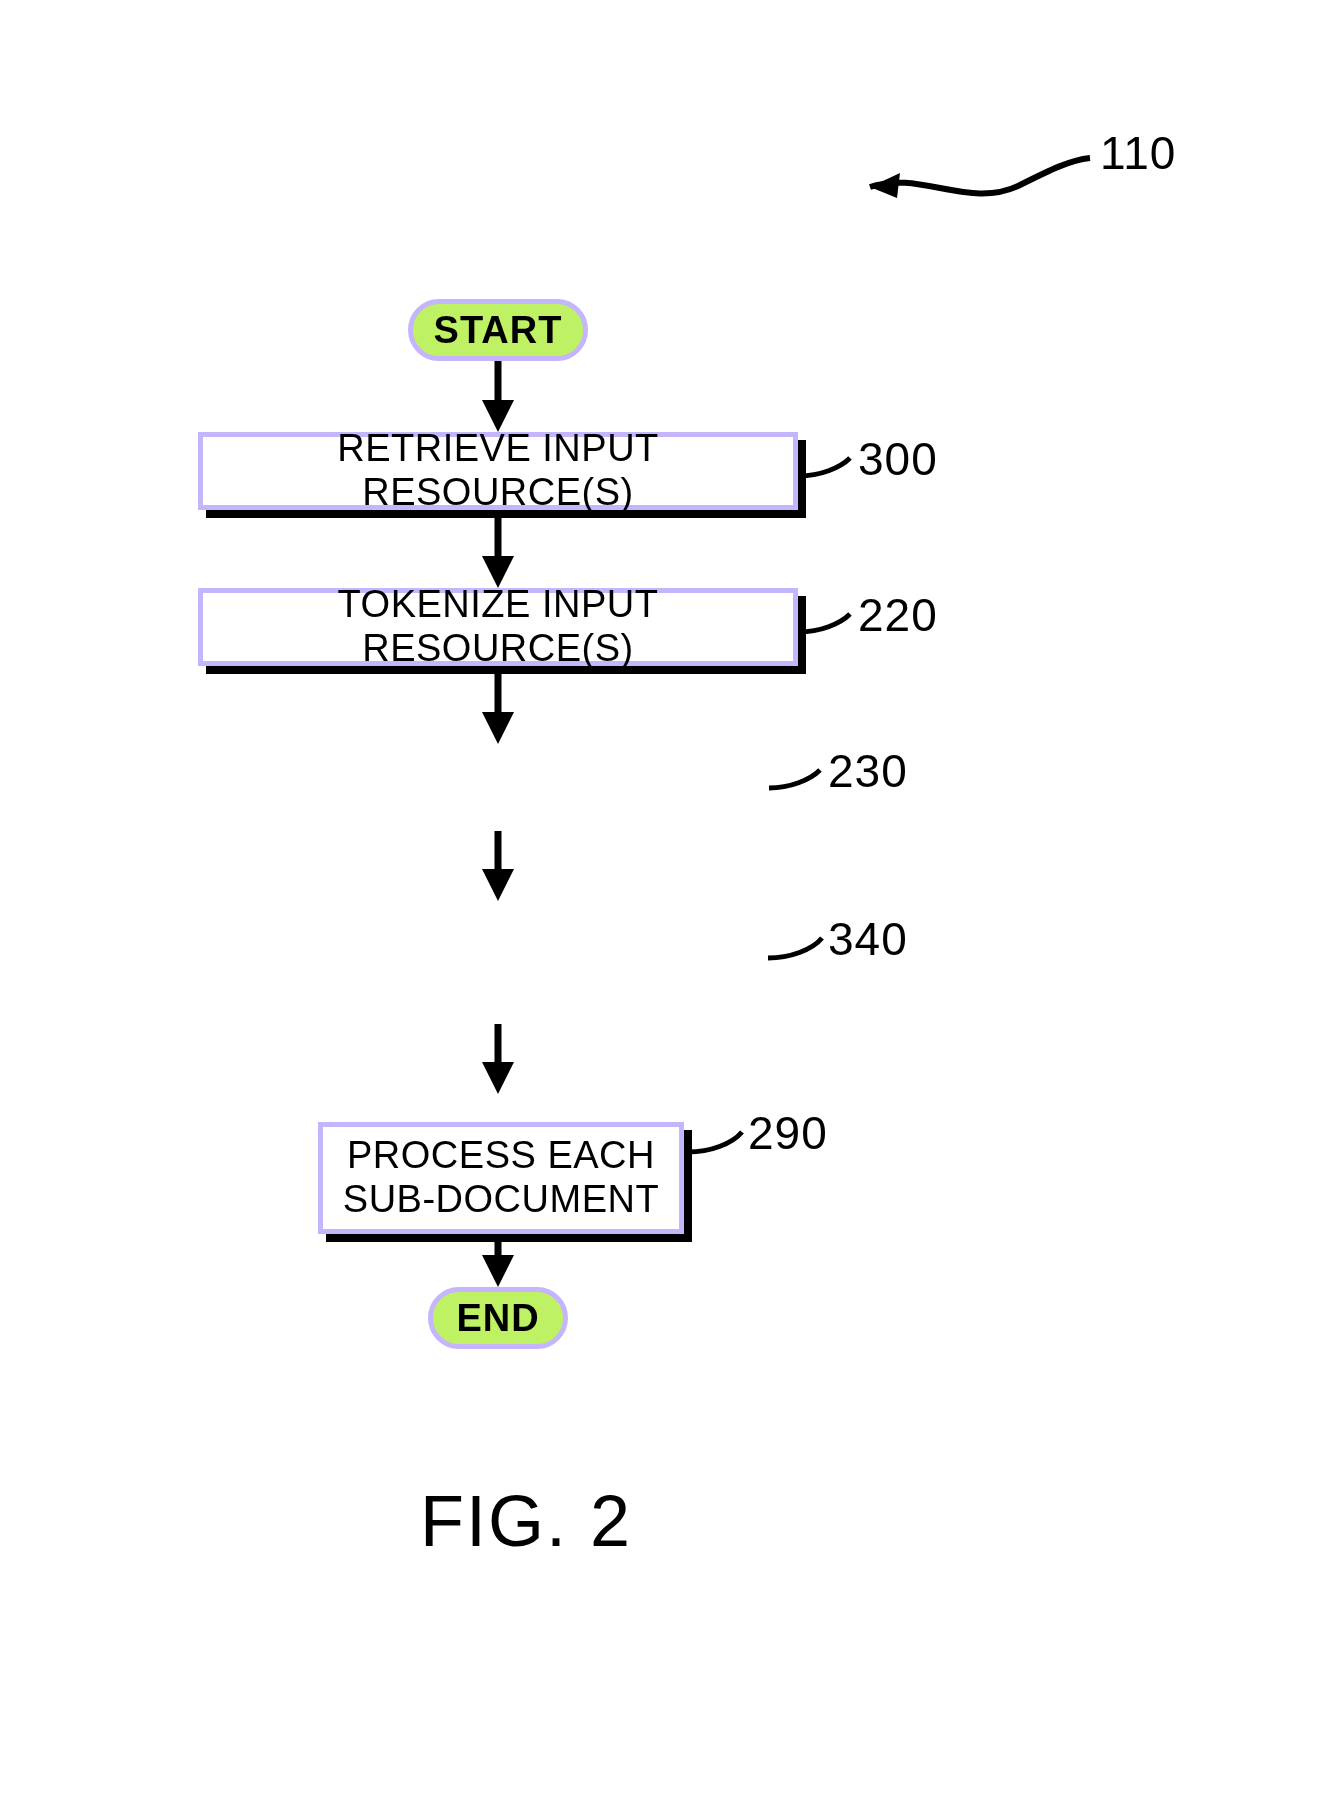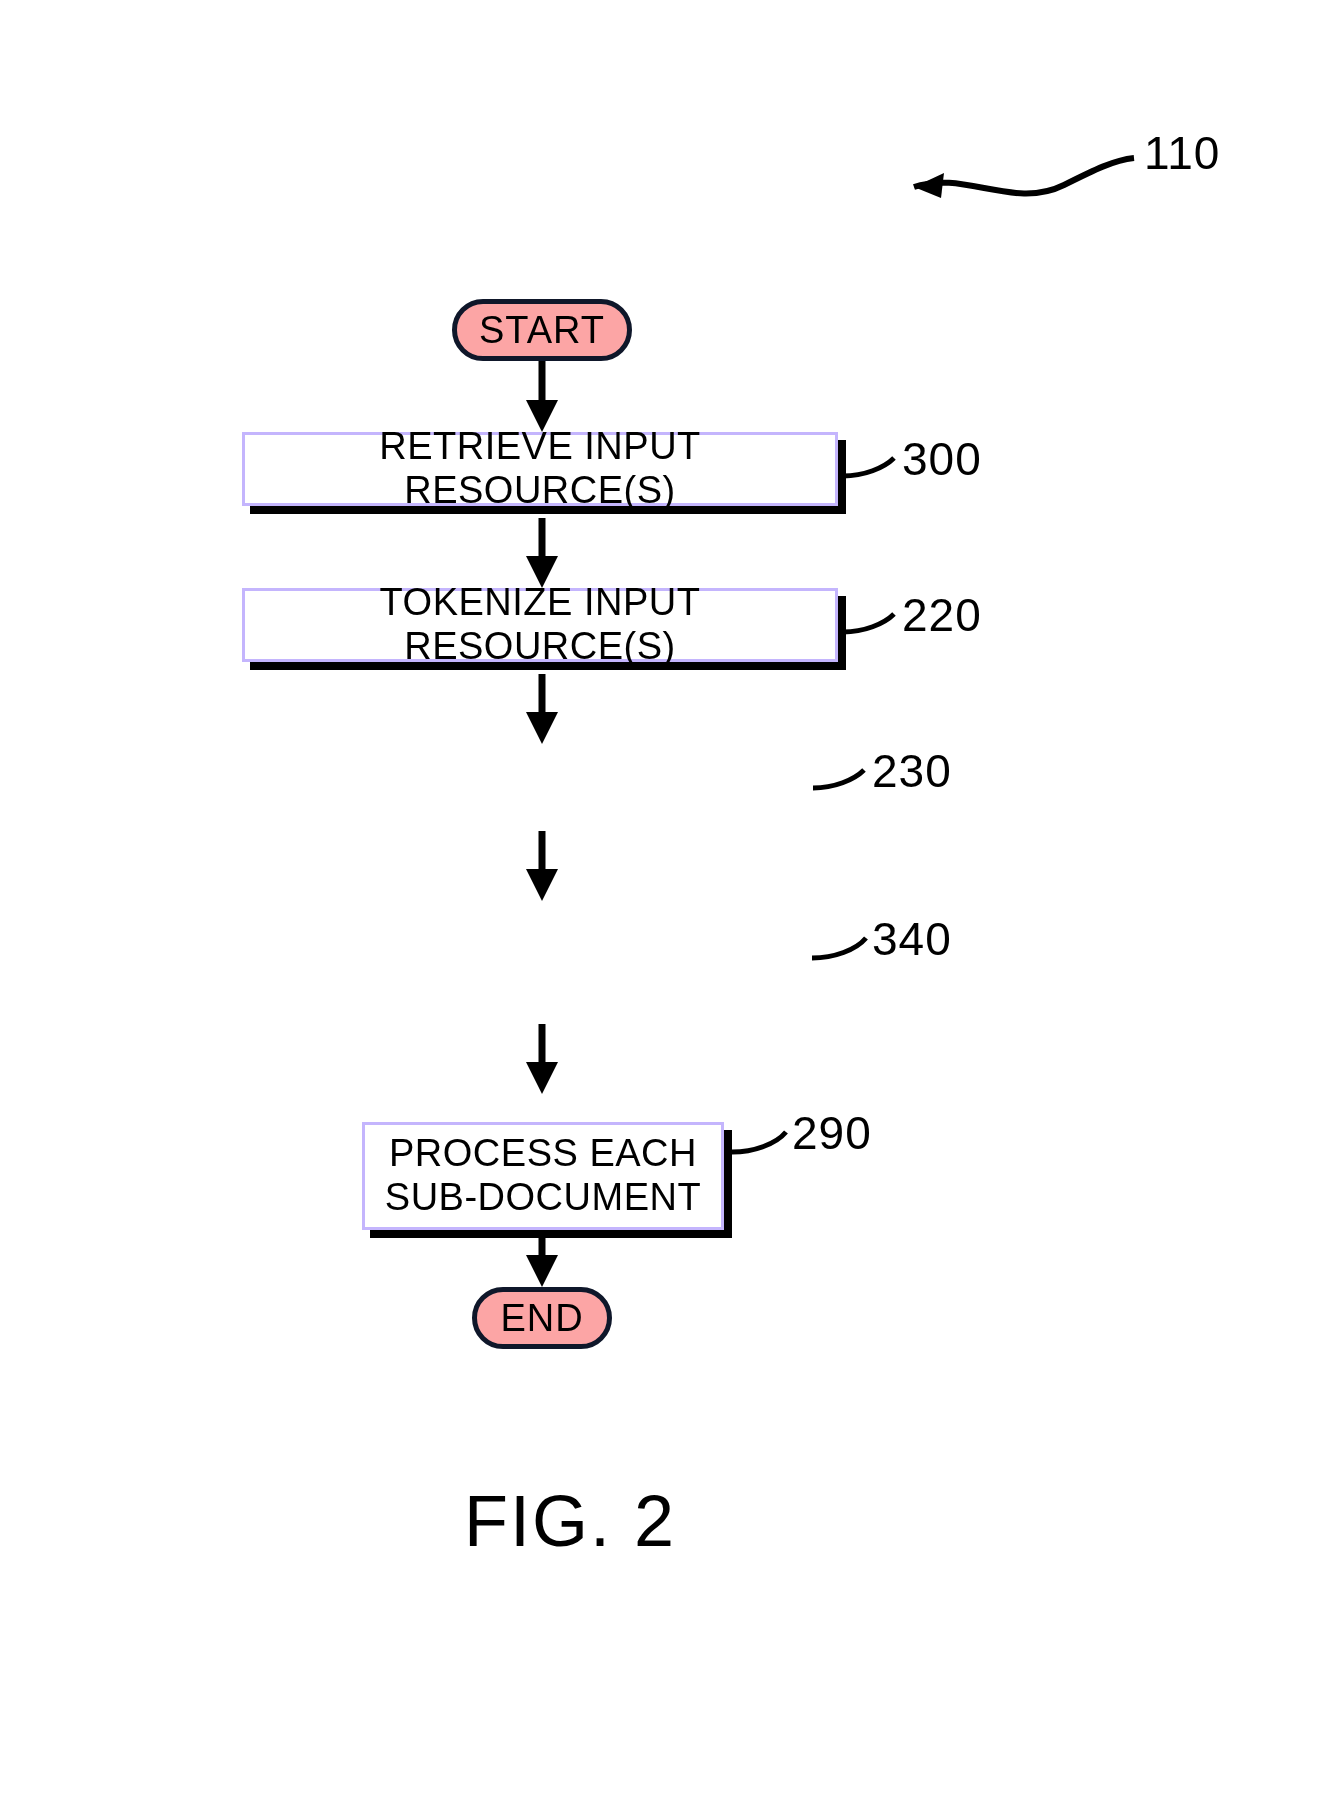--- a/index.html
+++ b/index.html
@@ -7,39 +7,38 @@
     padding: 0;
     width: 1326px;
     height: 1801px;
     background: #ffffff;
     font-family: Arial, Helvetica, sans-serif;
   }
   .canvas {
     position: relative;
     width: 1220px;
     height: 1801px;
-    margin-left: 44px;
   }
   .terminal {
     position: absolute;
-    border: 5px solid #0f172a;
+    border: 5px solid #c4b5fd;
     border-radius: 40px;
-    background: #fca5a5;
+    background: #bef264;
     font-size: 38px;
-    font-weight: 400;
+    font-weight: 700;
     letter-spacing: 1px;
     display: flex;
     align-items: center;
     justify-content: center;
     font-family: Arial, sans-serif;
   }
   .process {
     position: absolute;
     background: #fff;
-    border: 3px solid #c4b5fd;
+    border: 5px solid #c4b5fd;
     font-size: 38px;
     font-weight: 500;
     letter-spacing: 0.5px;
     line-height: 1.15;
     text-align: center;
     display: flex;
     align-items: center;
     justify-content: center;
     box-shadow: 8px 8px 0 #000;
     font-family: Arial, sans-serif;

